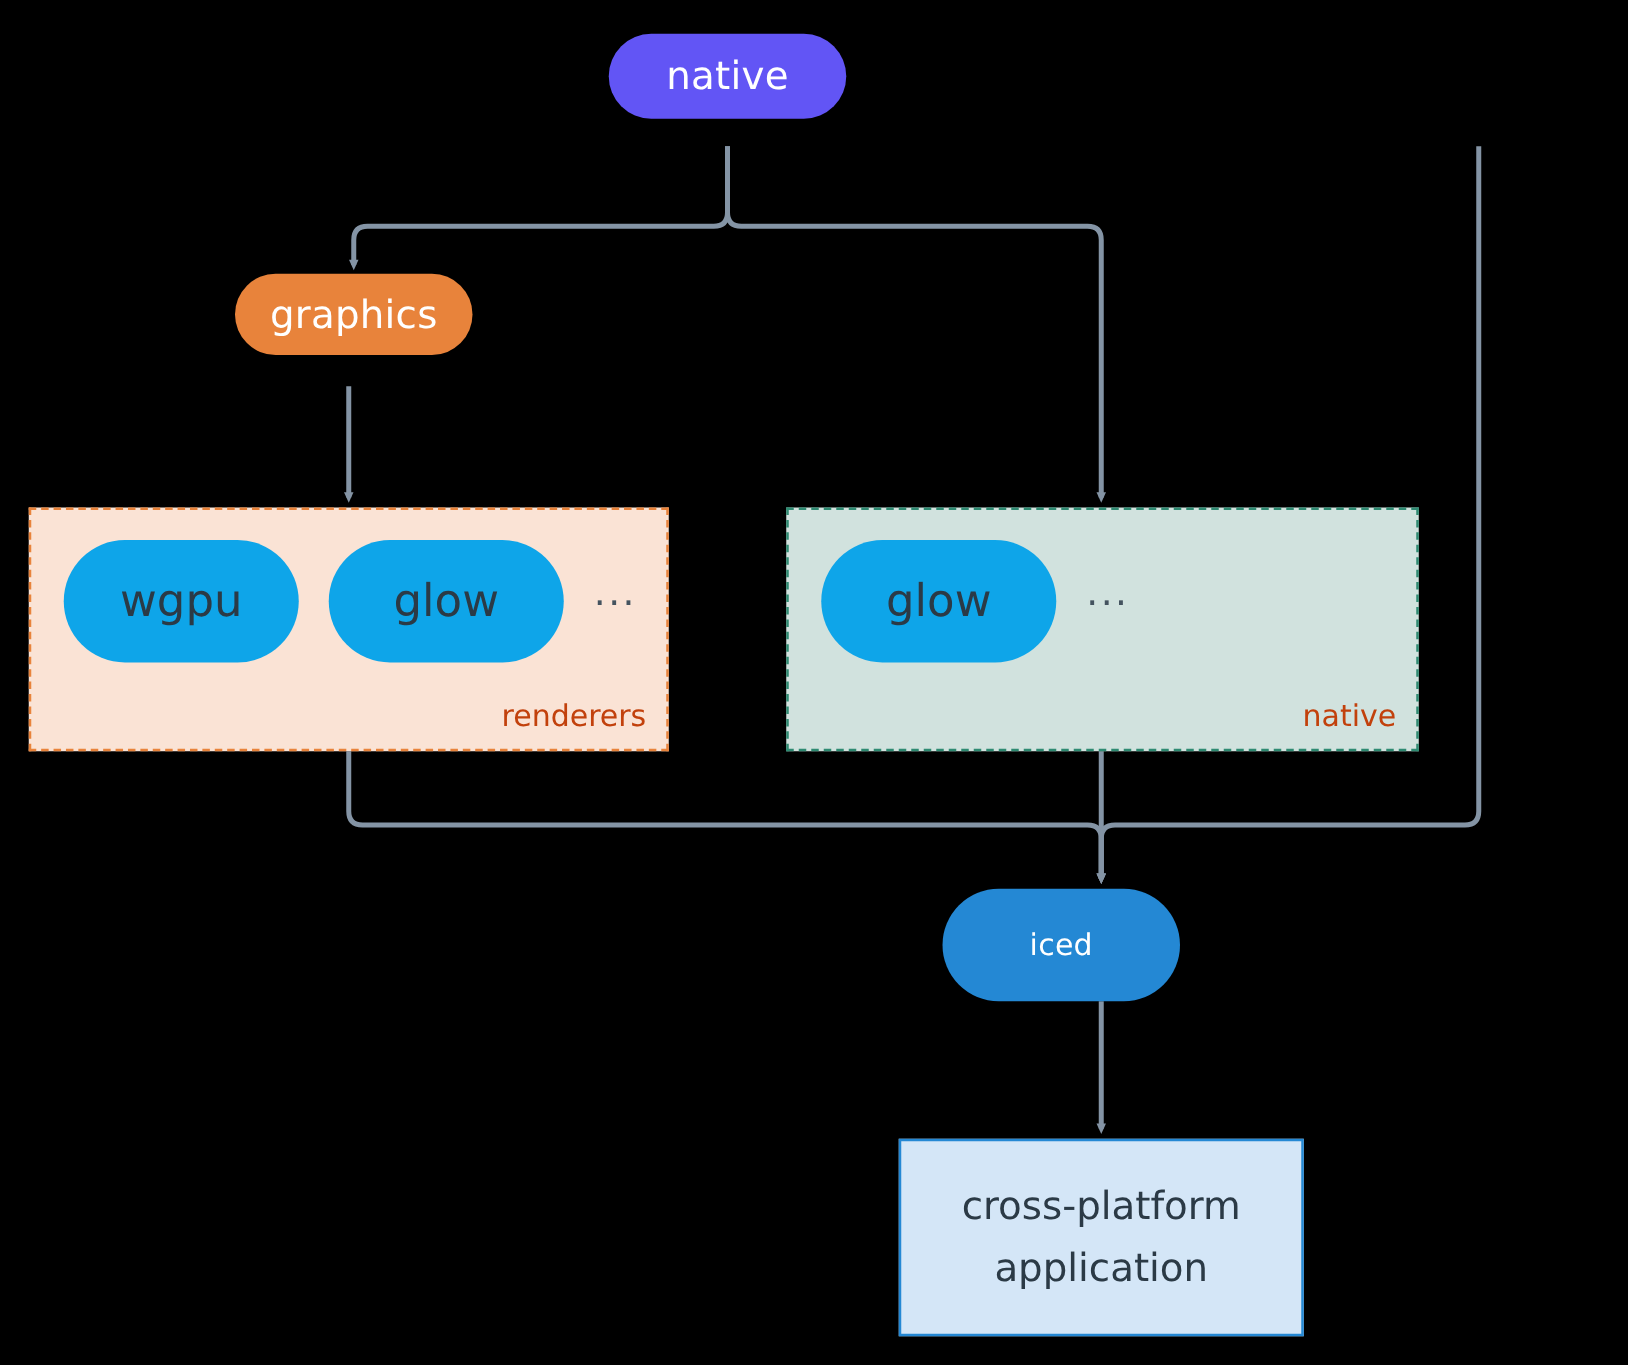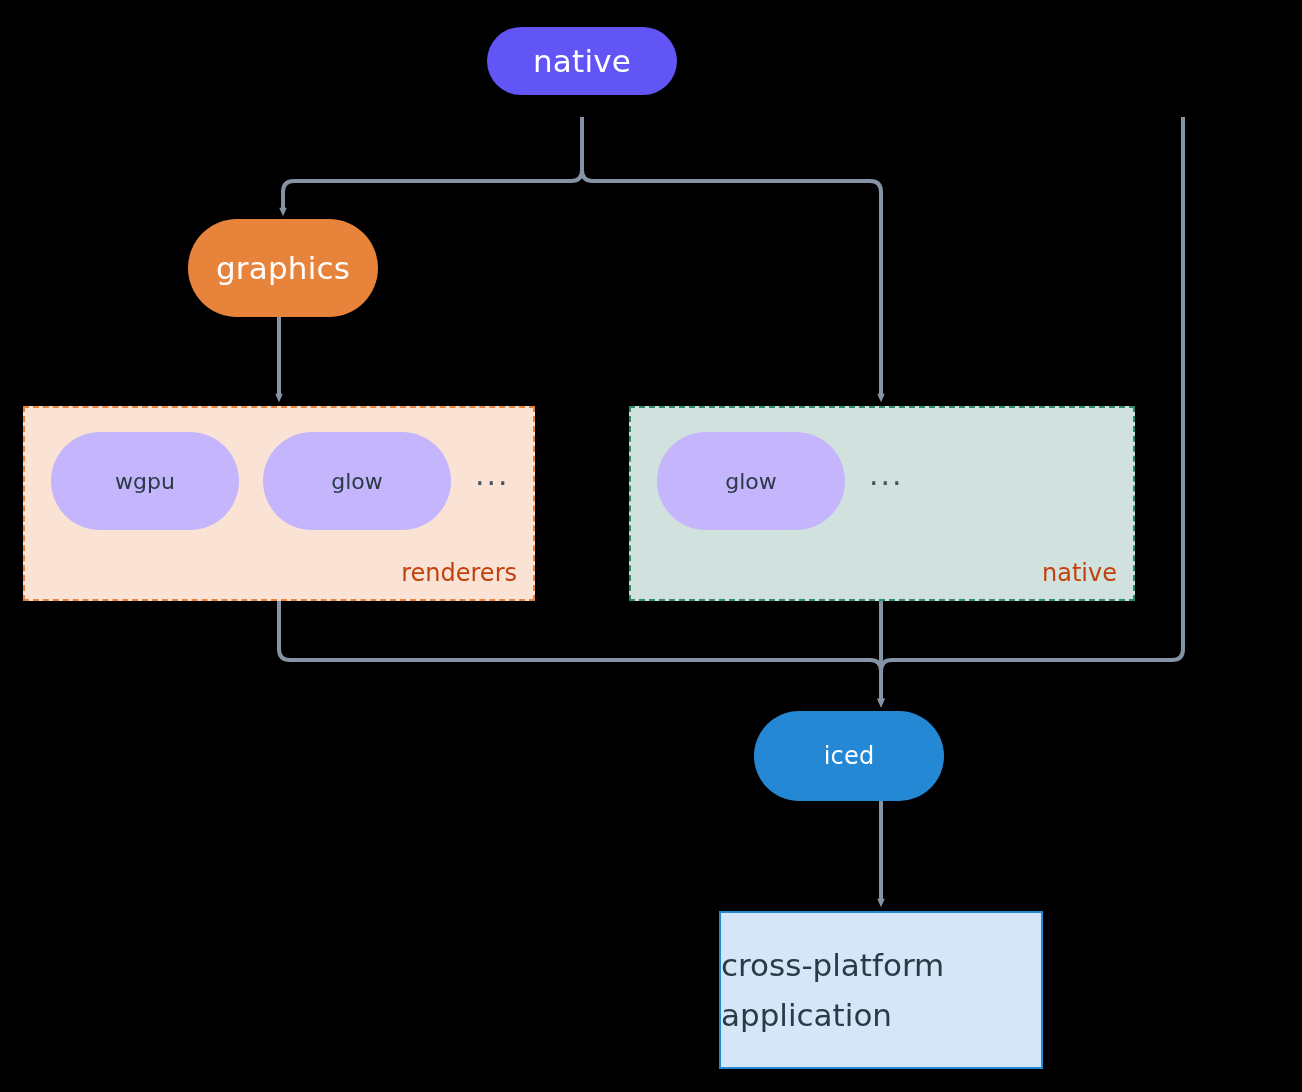--- a/index.html
+++ b/index.html
@@ -43,21 +43,21 @@
     font-size: 31px;
   }
   .node-web {
     left: 1088px; top: 27px;
     width: 190px; height: 90px;
     background: #6255f5;
     font-size: 31px;
   }
   .node-graphics {
     left: 188px; top: 219px;
-    width: 190px; height: 98px;
+    width: 190px; height: 65px;
     background: #e8833b;
     font-size: 31px;
   }
   .node-iced {
     left: 754px; top: 711px;
     width: 190px; height: 90px;
     background: #2488d4;
     font-size: 24px;
   }
 
@@ -85,27 +85,27 @@
     height: 98px;
     display: flex;
     align-items: center;
     padding-left: 26px;
     box-sizing: border-box;
   }
   .chip {
     height: 98px;
     min-width: 188px;
     box-sizing: border-box;
-    background: #c4b5fd;
+    background: #0ea5e9;
     border-radius: 999px;
     display: flex;
     align-items: center;
     justify-content: center;
     color: #2b3a46;
-    font-size: 22px;
+    font-size: 36px;
     margin-right: 24px;
     padding: 0 26px;
     white-space: nowrap;
   }
   .ellipsis {
     color: #44535f;
     font-size: 30px;
     letter-spacing: 2px;
     line-height: 1;
     padding-bottom: 12px;
@@ -122,21 +122,21 @@
   
   .node-app {
     position: absolute;
     left: 719px; top: 911px;
     width: 324px; height: 158px;
     box-sizing: border-box;
     background: #d4e6f7;
     border: 2px solid #2488d4;
     display: flex;
     flex-direction: column;
-    align-items: flex-start;
+    align-items: center;
     justify-content: center;
     color: #2b3a46;
     font-size: 31px;
     line-height: 1.62;
     text-align: center;
   }
 </style>
 </head>
 <body>
 

